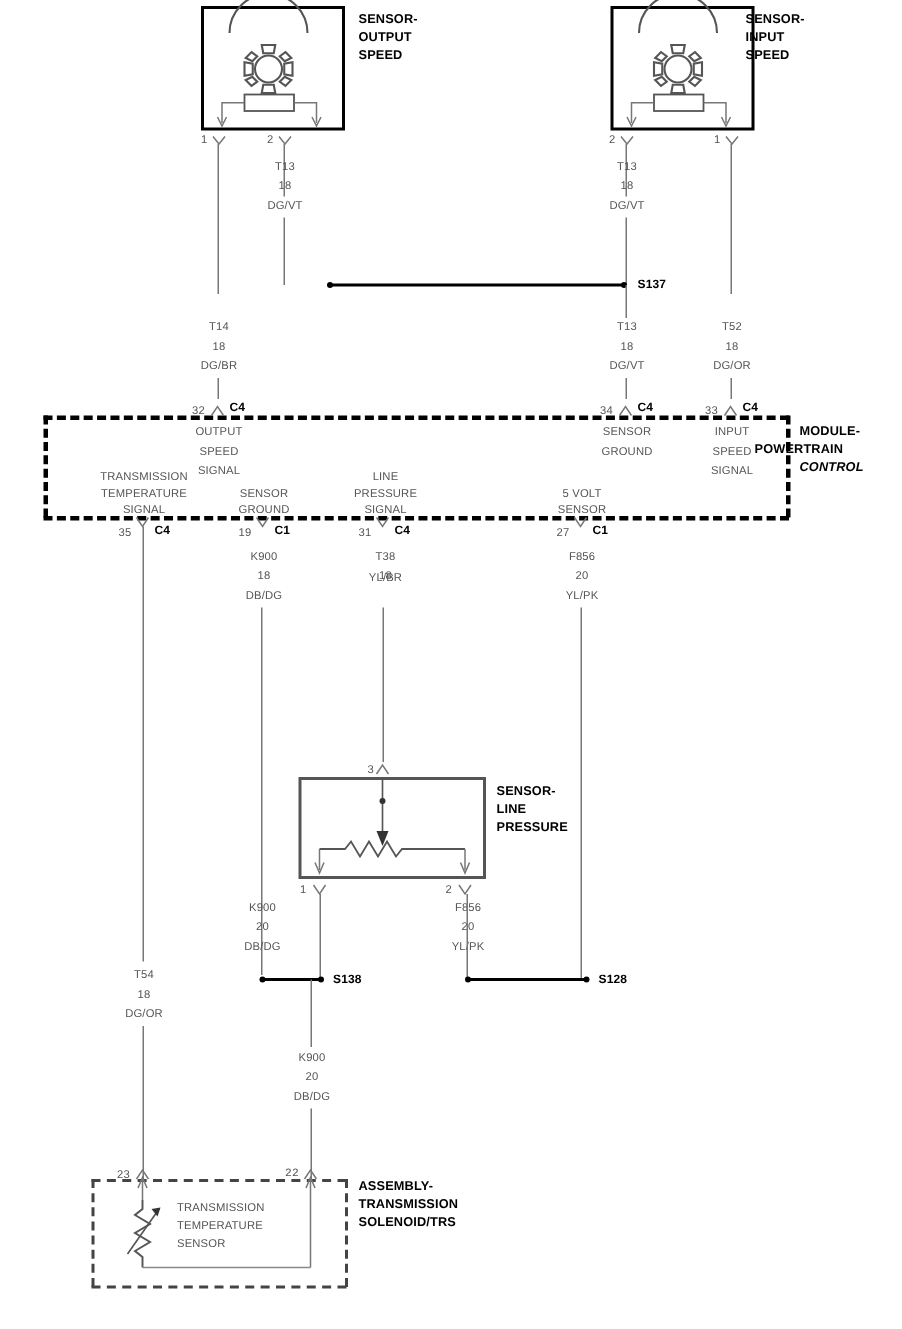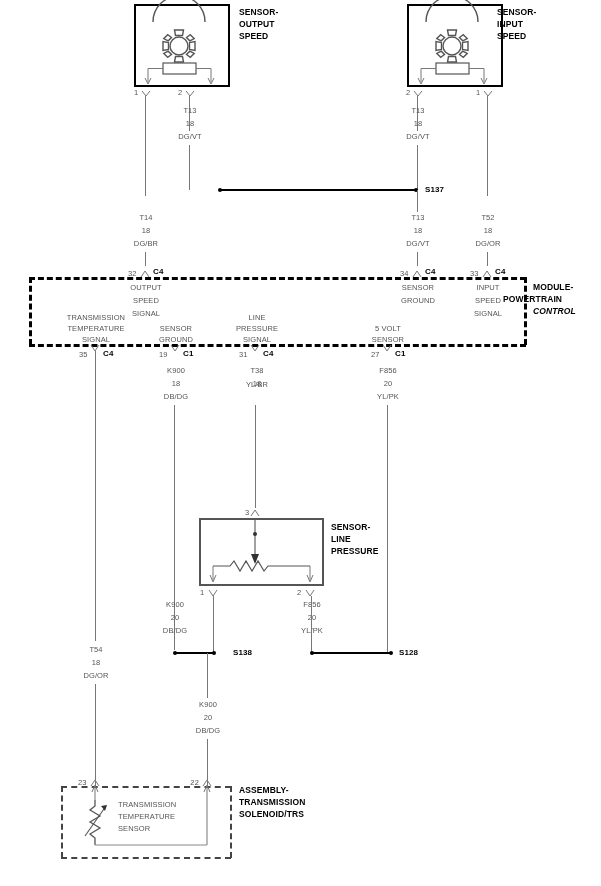--- a/index.html
+++ b/index.html
@@ -254,21 +254,21 @@
   <div class="vline" style="left:213px;top:596px;height:56px;"></div>
 
   <div class="lbl c" style="left:312px;top:600px;">F856</div>
   <div class="lbl c" style="left:312px;top:613px;">20</div>
   <div class="lbl c" style="left:312px;top:626px;">YL/PK</div>
   <div class="vline" style="left:311px;top:596px;height:56px;"></div>
 
   <div class="thickh" style="left:174px;top:652px;width:40px;"></div>
   <div class="dot" style="left:175px;top:653px;"></div>
   <div class="dot" style="left:214px;top:653px;"></div>
-  <div class="lbl bold" style="left:233px;top:648px;">S138</div>
+  <div class="lbl bold" style="left:222px;top:648px;">S138</div>
 
   <div class="thickh" style="left:312px;top:652px;width:79px;"></div>
   <div class="dot" style="left:312px;top:653px;"></div>
   <div class="dot" style="left:391px;top:653px;"></div>
   <div class="lbl bold" style="left:399px;top:648px;">S128</div>
 
   <div class="vline" style="left:207px;top:653px;height:45px;"></div>
   <div class="lbl c" style="left:208px;top:700px;">K900</div>
   <div class="lbl c" style="left:208px;top:713px;">20</div>
   <div class="lbl c" style="left:208px;top:726px;">DB/DG</div>

